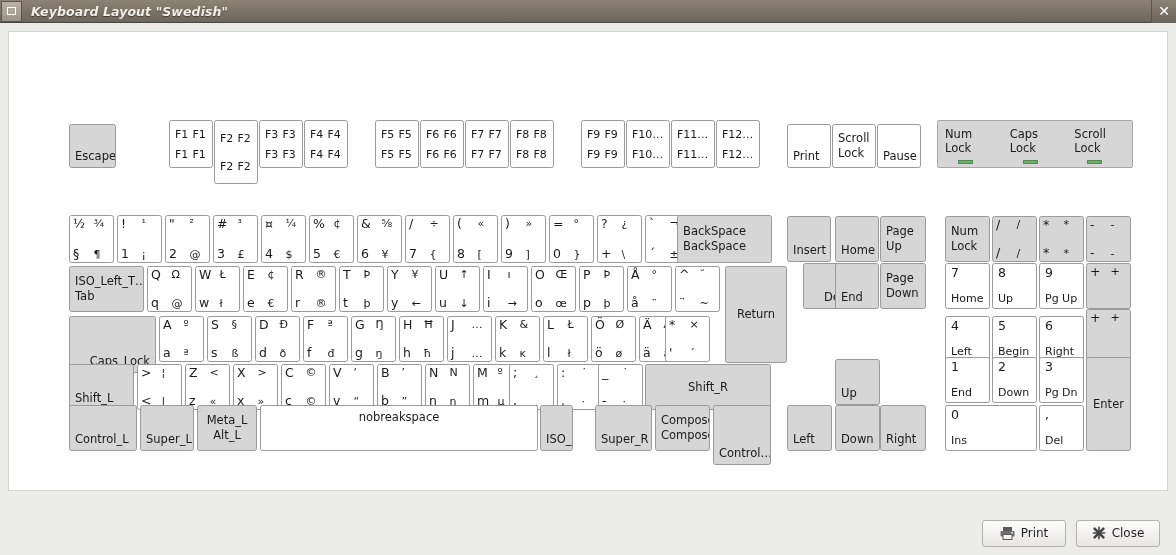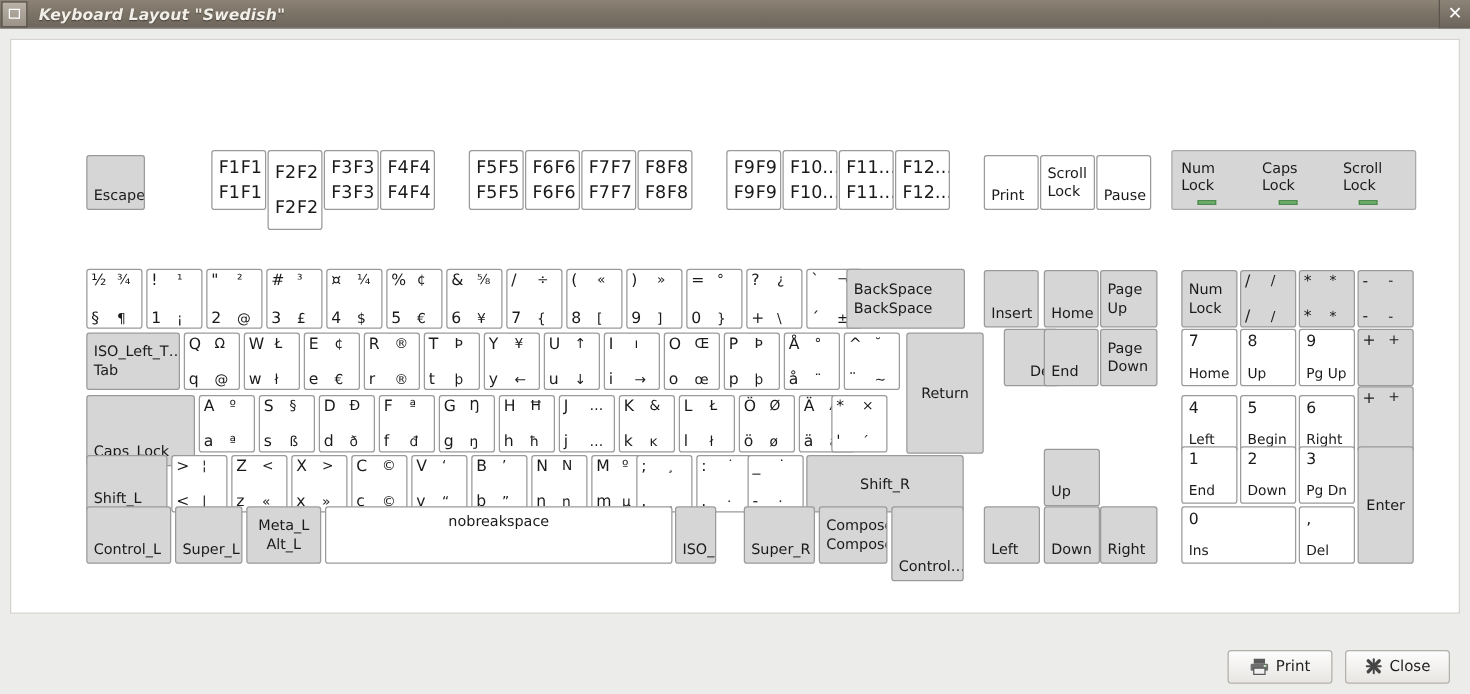--- a/index.html
+++ b/index.html
@@ -89,21 +89,21 @@
   
   .kname.two { justify-content:center; }
 
   
   .kcenter { display:flex; align-items:center; justify-content:center; }
   .kcenter span { font-size:11.5px; color:#1a1a1a; line-height:1.25; text-align:center; }
 
   
   .kfn { display:grid; grid-template-columns:1fr 1fr; grid-template-rows:1fr 1fr;
          padding:3px 2px 3px 5px; }
-  .kfn span { font-size:14px; color:#1a1a1a; line-height:1; display:flex; align-items:center; }
+  .kfn span { font-size:11px; color:#1a1a1a; line-height:1; display:flex; align-items:center; }
 
   
   .kpad { display:flex; flex-direction:column; justify-content:space-between;
           padding:3px 4px 4px 5px; }
   .kpad .num { font-size:12.5px; color:#1a1a1a; line-height:1; }
   .kpad .nm  { font-size:11px;  color:#1a1a1a; line-height:1; }
 
   
   #led-panel {
     position:absolute;
@@ -407,21 +407,21 @@
           </div>
           <div class="key k4" style="left: 666px; top: 234px; width: 45px; height: 46px;">
             <span class="r1 ">^</span>
             <span class="r1 c2">˘</span>
             <span class="r2 ">¨</span>
             <span class="r2 c2">~</span>
           </div>
           <div class="key grey kcenter" style="left: 716px; top: 234px; width: 62px; height: 97px;">
             <span>Return</span>
           </div>
-          <div class="key grey kname" style="left: 60px; top: 284px; width: 87px; height: 57px;">
+          <div class="key grey kname" style="left: 60px; top: 284px; width: 87px; height: 57px; text-align: right;">
             <span>Caps_Lock</span>
           </div>
           <div class="key k4" style="left: 150px; top: 284px; width: 45px; height: 46px;">
             <span class="r1 ">A</span>
             <span class="r1 c2">º</span>
             <span class="r2 ">a</span>
             <span class="r2 c2">ª</span>
           </div>
           <div class="key k4" style="left: 198px; top: 284px; width: 45px; height: 46px;">
             <span class="r1 ">S</span>

